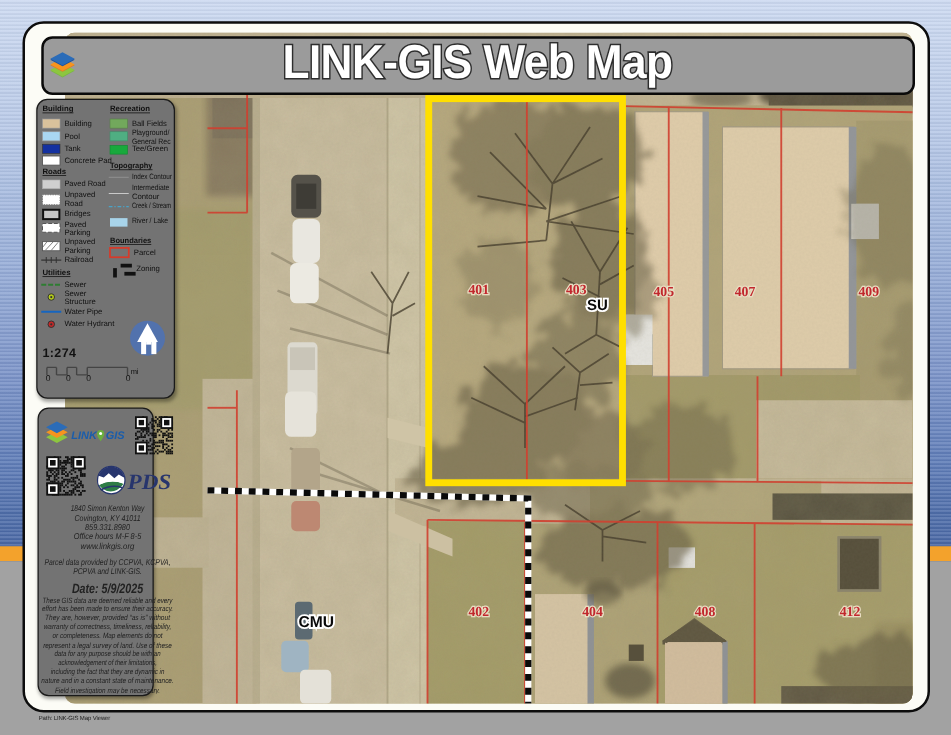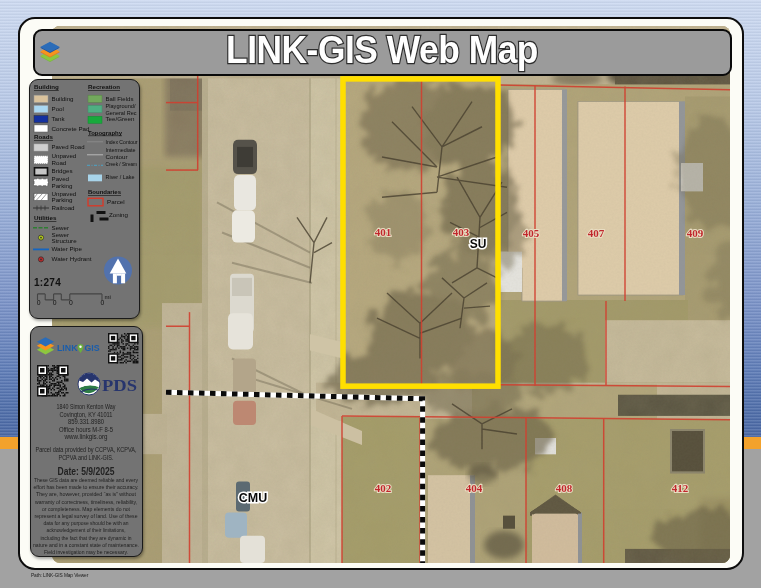--- a/index.html
+++ b/index.html
@@ -12,21 +12,21 @@
   .orange{position:absolute;left:0;top:437px;width:761px;height:12px;background:#f3a22c;}
   .graybot{position:absolute;left:0;top:449px;width:761px;height:139px;background:#a2a2a2;}
   .frame{position:absolute;left:18px;top:17px;width:726px;height:553px;
          background:#fcfcf6;border:2px solid #0d0d0d;border-radius:17px;box-sizing:border-box;}
   #mapwrap{position:absolute;left:27px;top:26px;width:678px;height:537px;border-radius:8px;overflow:hidden;margin-left:25px;}
   .titlebar{position:absolute;left:33px;top:29px;width:699px;height:47px;box-sizing:border-box;
             background:#9b9b9b;border:2px solid #0a0a0a;border-radius:9px;}
   .panel{position:absolute;background:#737373;border:1.6px solid #1a1a1a;border-radius:9px;
          box-sizing:border-box;box-shadow:1px 2px 3px rgba(0,0,0,0.35);}
   #legend{left:29px;top:79px;width:111px;height:240px;}
-  #infop{left:30px;top:326px;width:113px;height:231px;}
+  #infop{left:30px;top:326px;width:93px;height:231px;font-style:italic;}
   .pathtxt{position:absolute;left:31px;top:573px;font-size:4.8px;color:#1c1c1c;letter-spacing:-0.1px;}
 </style>
 </head>
 <body>
 <div class="bg"></div>
 <div class="orange"></div>
 <div class="graybot"></div>
 <div class="frame"></div>
 <div id="mapwrap">
 <svg width="710" height="537" viewBox="0 0 710 533" preserveAspectRatio="none" xmlns="http://www.w3.org/2000/svg">

